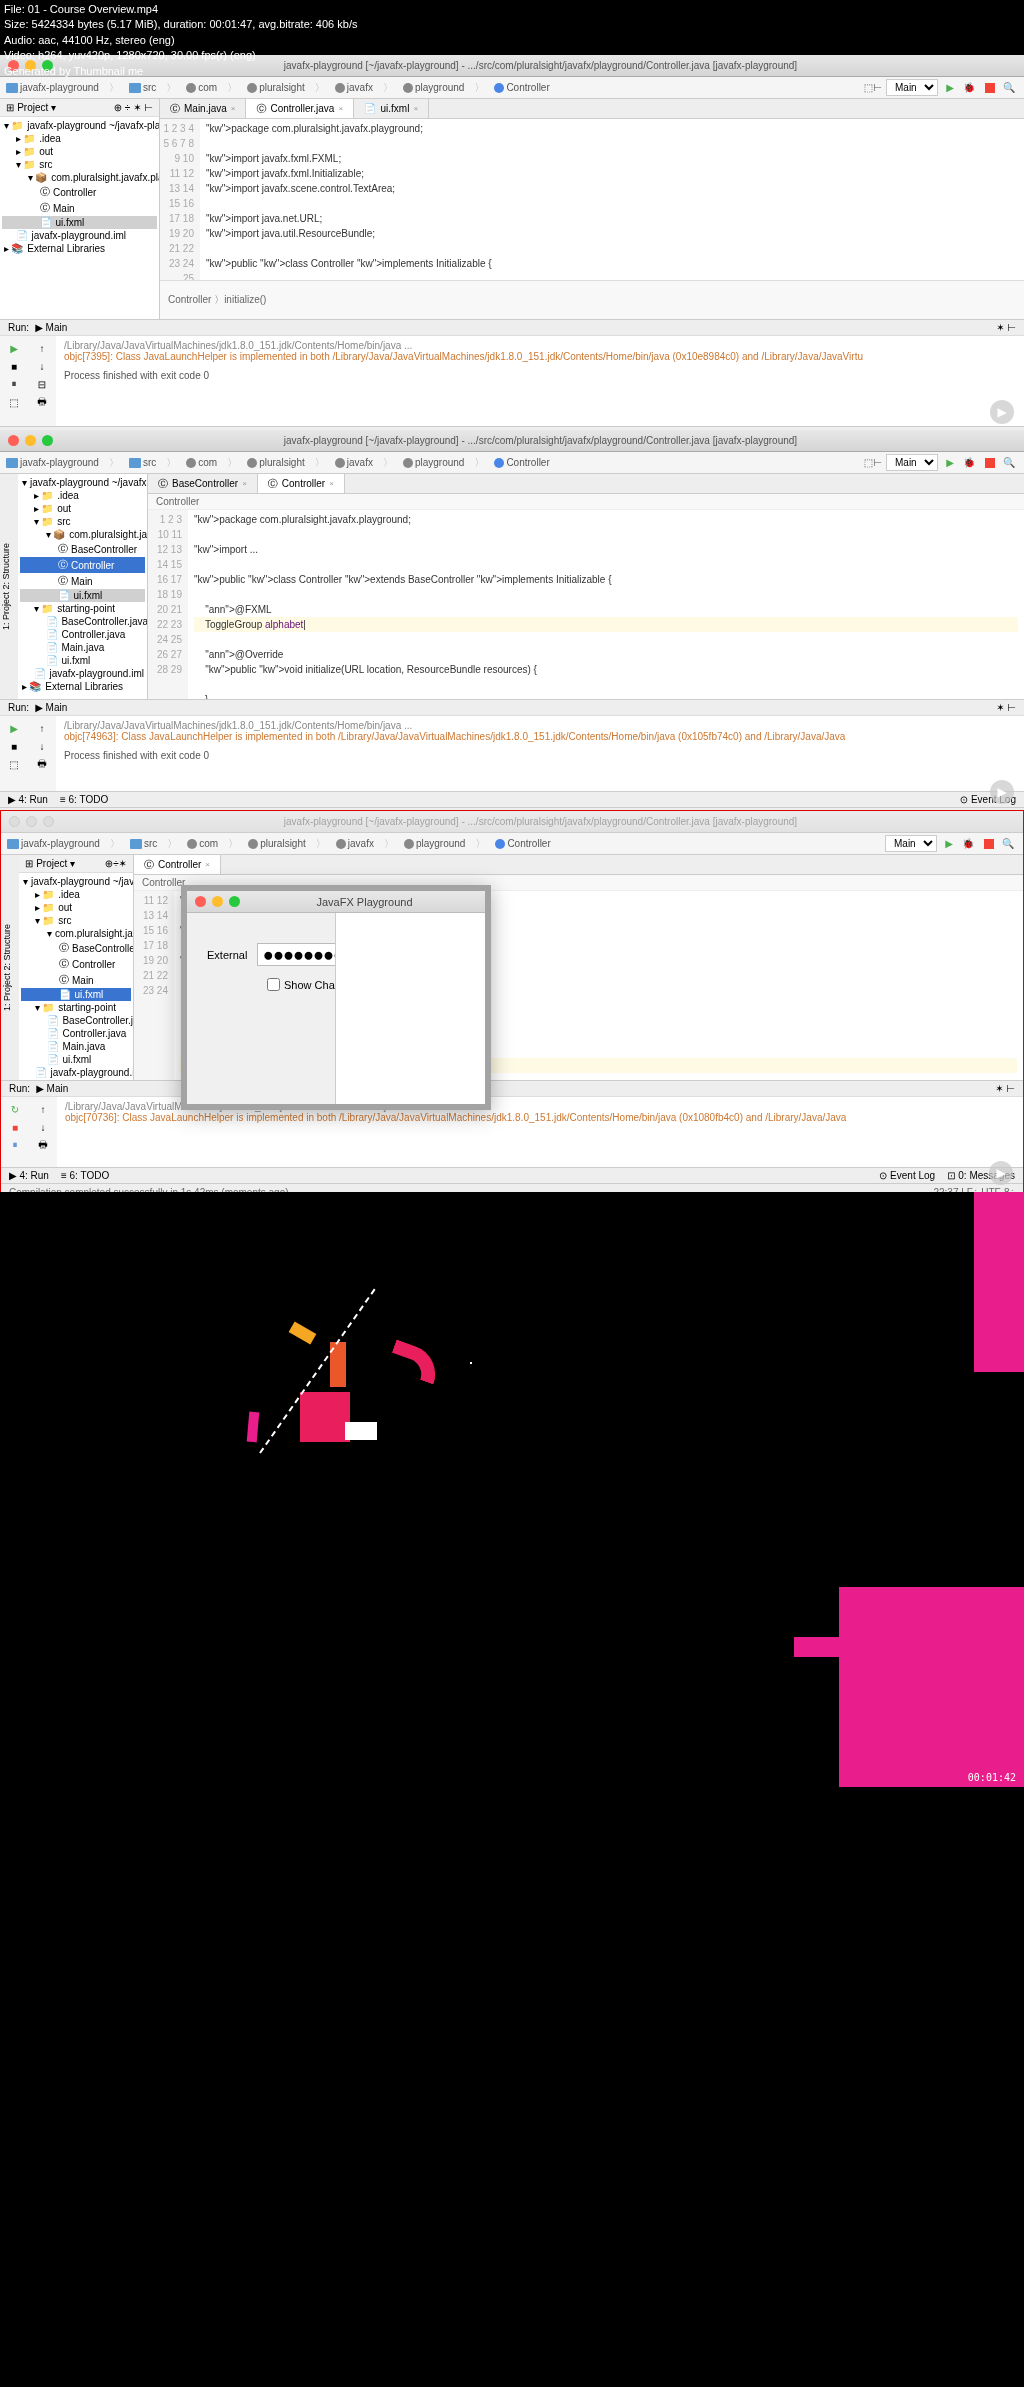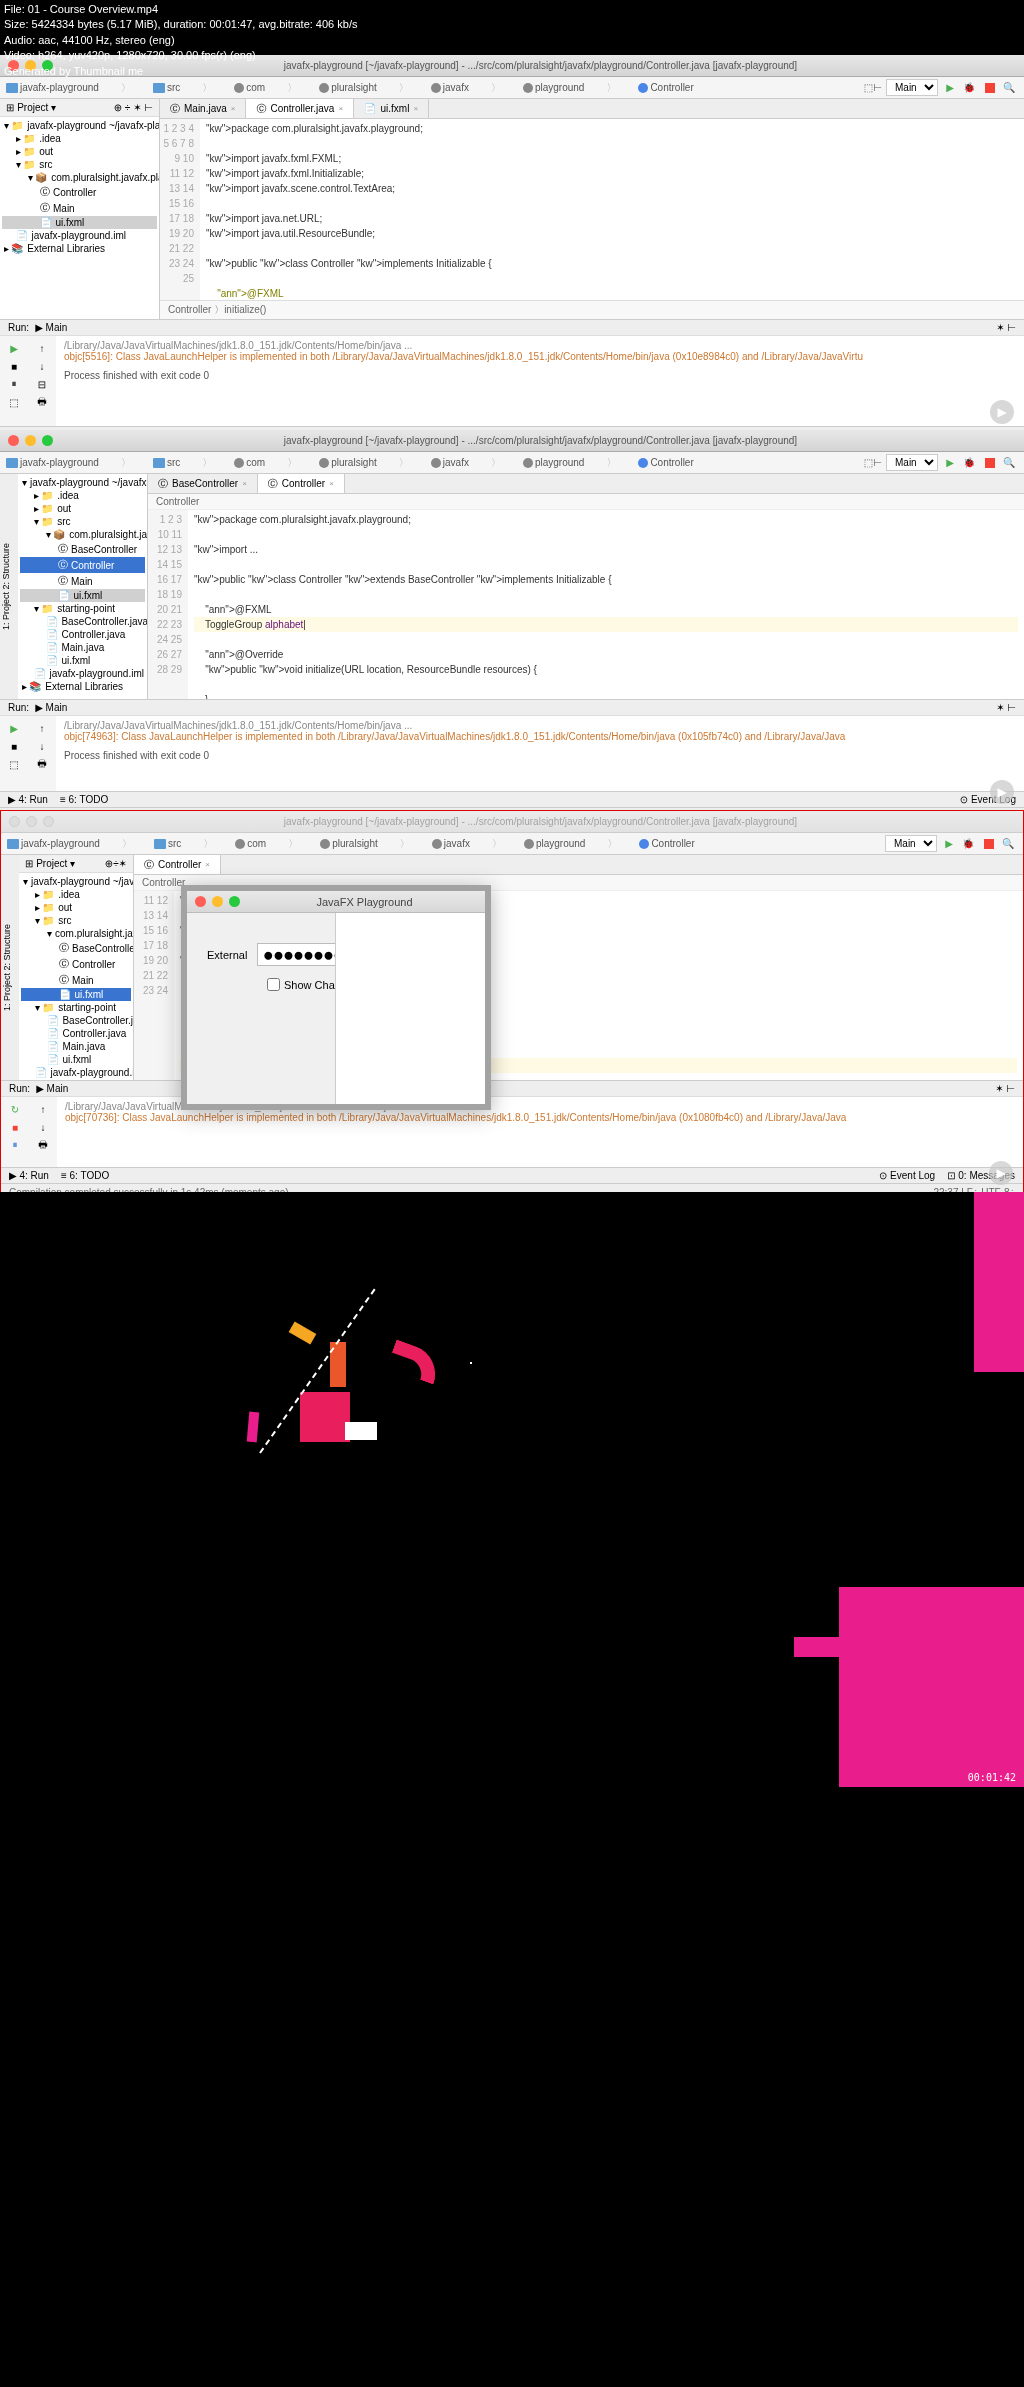--- a/index.html
+++ b/index.html
@@ -6,21 +6,21 @@
 body { background: #000; width: 1024px; }
 .meta-overlay { position: absolute; top: 0; left: 0; color: #fff; font-size: 11px; padding: 2px 4px; z-index: 100; line-height: 1.4; }
 .ide-window { background: #f0f0f0; position: relative; }
 .titlebar { background: linear-gradient(#e8e8e8, #d4d4d4); height: 22px; display: flex; align-items: center; padding: 0 8px; font-size: 11px; color: #444; border-bottom: 1px solid #aaa; }
 .traffic { display: flex; gap: 6px; margin-right: 12px; }
 .tl { width: 11px; height: 11px; border-radius: 50%; }
 .tl.r { background: #ff5f56; } .tl.y { background: #ffbd2e; } .tl.g { background: #27c93f; }
 .tl.d { background: #ccc; border: 1px solid #aaa; }
 .title-text { flex: 1; text-align: center; color: #555; font-size: 10px; }
 .breadcrumb { background: #f5f5f5; height: 22px; display: flex; align-items: center; padding: 0 6px; font-size: 10px; color: #555; border-bottom: 1px solid #ccc; justify-content: space-between; }
-.bc-left { display: flex; align-items: center; gap: 20px; }
+.bc-left { display: flex; align-items: center; gap: 8px; }
 .bc-item { display: flex; align-items: center; gap: 2px; }
 .bc-sep { color: #aaa; margin: 0 2px; }
 .folder-icon { width: 12px; height: 10px; background: #5b9bd5; border-radius: 1px; display: inline-block; }
 .package-icon { width: 10px; height: 10px; background: #888; border-radius: 50%; display: inline-block; }
 .class-icon { width: 10px; height: 10px; background: #4a86e8; border-radius: 50%; display: inline-block; }
 .toolbar-right { display: flex; align-items: center; gap: 4px; }
 .tb-select { font-size: 10px; border: 1px solid #ccc; padding: 1px 4px; background: #fff; }
 .tb-btn { width: 16px; height: 16px; display: flex; align-items: center; justify-content: center; font-size: 10px; }
 .play { color: #4caf50; } .bug { color: #4caf50; } .stop { width: 10px; height: 10px; background: #f44336; }
 .main-area { display: flex; height: 220px; }
@@ -36,21 +36,21 @@
 .tab { padding: 3px 10px; border-right: 1px solid #ccc; display: flex; align-items: center; gap: 4px; }
 .tab.active { background: #fff; }
 .tab-close { color: #999; font-size: 8px; }
 .breadcrumb-inner { background: #f8f8f8; padding: 2px 8px; font-size: 10px; color: #666; border-bottom: 1px solid #eee; }
 .code-area { display: flex; flex: 1; font-family: 'Menlo', monospace; font-size: 10px; overflow: hidden; }
 .gutter { width: 40px; background: #f5f5f5; color: #aaa; text-align: right; padding: 2px 6px 2px 2px; line-height: 1.5; }
 .code { flex: 1; padding: 2px 6px; line-height: 1.5; white-space: pre; color: #333; }
 .ann { color: #808000; }
 .id { color: #660e7a; }
 .hl { background: #fffae3; }
-.bottom-breadcrumb { background: #f8f8f8; padding: 2px 8px; font-size: 10px; color: #666; border-top: 1px solid #ddd; }
+.bottom-breadcrumb { background: #f8f8f8; padding: 12px 8px; font-size: 10px; color: #666; border-top: 1px solid #ddd; }
 .run-panel { background: #fff; border-top: 1px solid #ccc; }
 .run-header { background: #eee; padding: 2px 8px; font-size: 10px; display: flex; align-items: center; gap: 6px; border-bottom: 1px solid #ddd; }
 .run-content { display: flex; }
 .run-toolbar { width: 28px; background: #f5f5f5; display: flex; flex-direction: column; gap: 2px; padding: 4px 2px; align-items: center; }
 .run-tb-icon { width: 16px; height: 16px; font-size: 10px; display: flex; align-items: center; justify-content: center; }
 .console { flex: 1; font-family: Menlo, monospace; font-size: 10px; padding: 4px 8px; color: #555; height: 90px; overflow: hidden; }
 .console .path { color: #888; }
 .console .warn { color: #cc7832; }
 .status-bar { background: #eee; padding: 2px 8px; font-size: 10px; color: #666; display: flex; justify-content: space-between; border-top: 1px solid #ccc; height: 18px; align-items: center; }
 .thumb-overlay { position: absolute; bottom: 6px; right: 10px; width: 24px; height: 24px; background: rgba(200,200,200,0.7); border-radius: 50%; display: flex; align-items: center; justify-content: center; color: #fff; font-size: 12px; }
@@ -222,21 +222,21 @@
         <div class="run-tb-icon">⬚</div>
       </div>
       <div class="run-toolbar">
         <div class="run-tb-icon">↑</div>
         <div class="run-tb-icon">↓</div>
         <div class="run-tb-icon">⊟</div>
         <div class="run-tb-icon">🖶</div>
       </div>
       <div class="console">
         <div class="path">/Library/Java/JavaVirtualMachines/jdk1.8.0_151.jdk/Contents/Home/bin/java ...</div>
-        <div class="warn">objc[5516]: Class JavaLaunchHelper is implemented in both /Library/Java/JavaVirtualMachines/jdk1.8.0_151.jdk/Contents/Home/bin/java (0x10e8984c0) and /Library/Java/JavaVirtu</div>
+        <div class="warn">objc[7395]: Class JavaLaunchHelper is implemented in both /Library/Java/JavaVirtualMachines/jdk1.8.0_151.jdk/Contents/Home/bin/java (0x10e8984c0) and /Library/Java/JavaVirtu</div>
         <div style="margin-top:8px">Process finished with exit code 0</div>
       </div>
     </div>
   </div>
   <div class="status-bar">
     <span>All files are up-to-date (9 minutes ago)</span>
     <span>18:9  LF÷  UTF-8÷  ⏍</span>
   </div>
   <div class="thumb-overlay">▶</div>
 </div>

